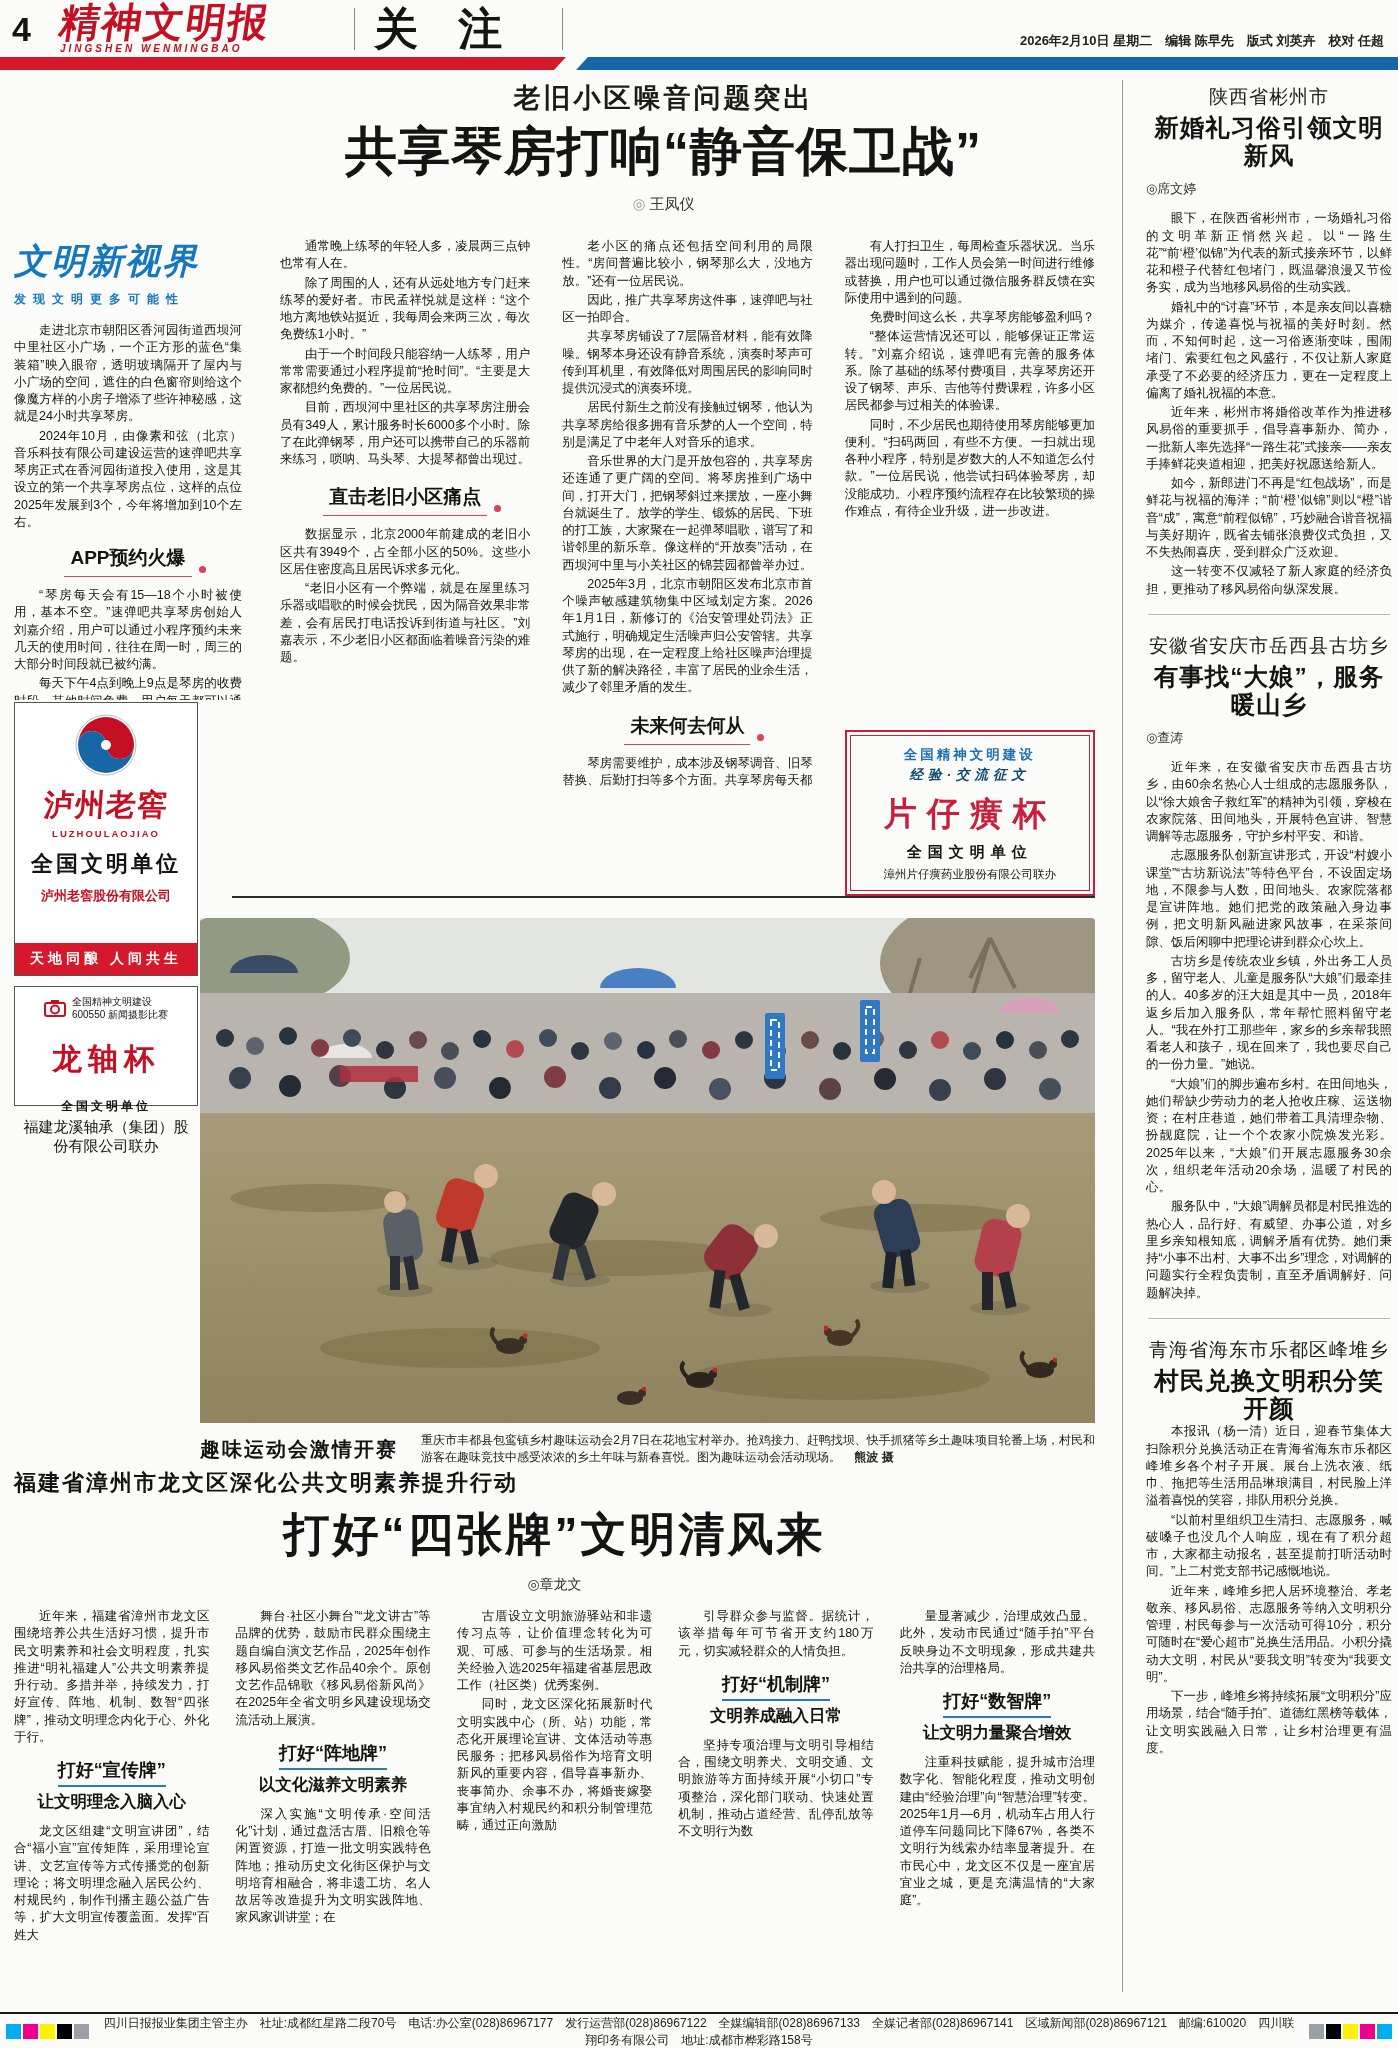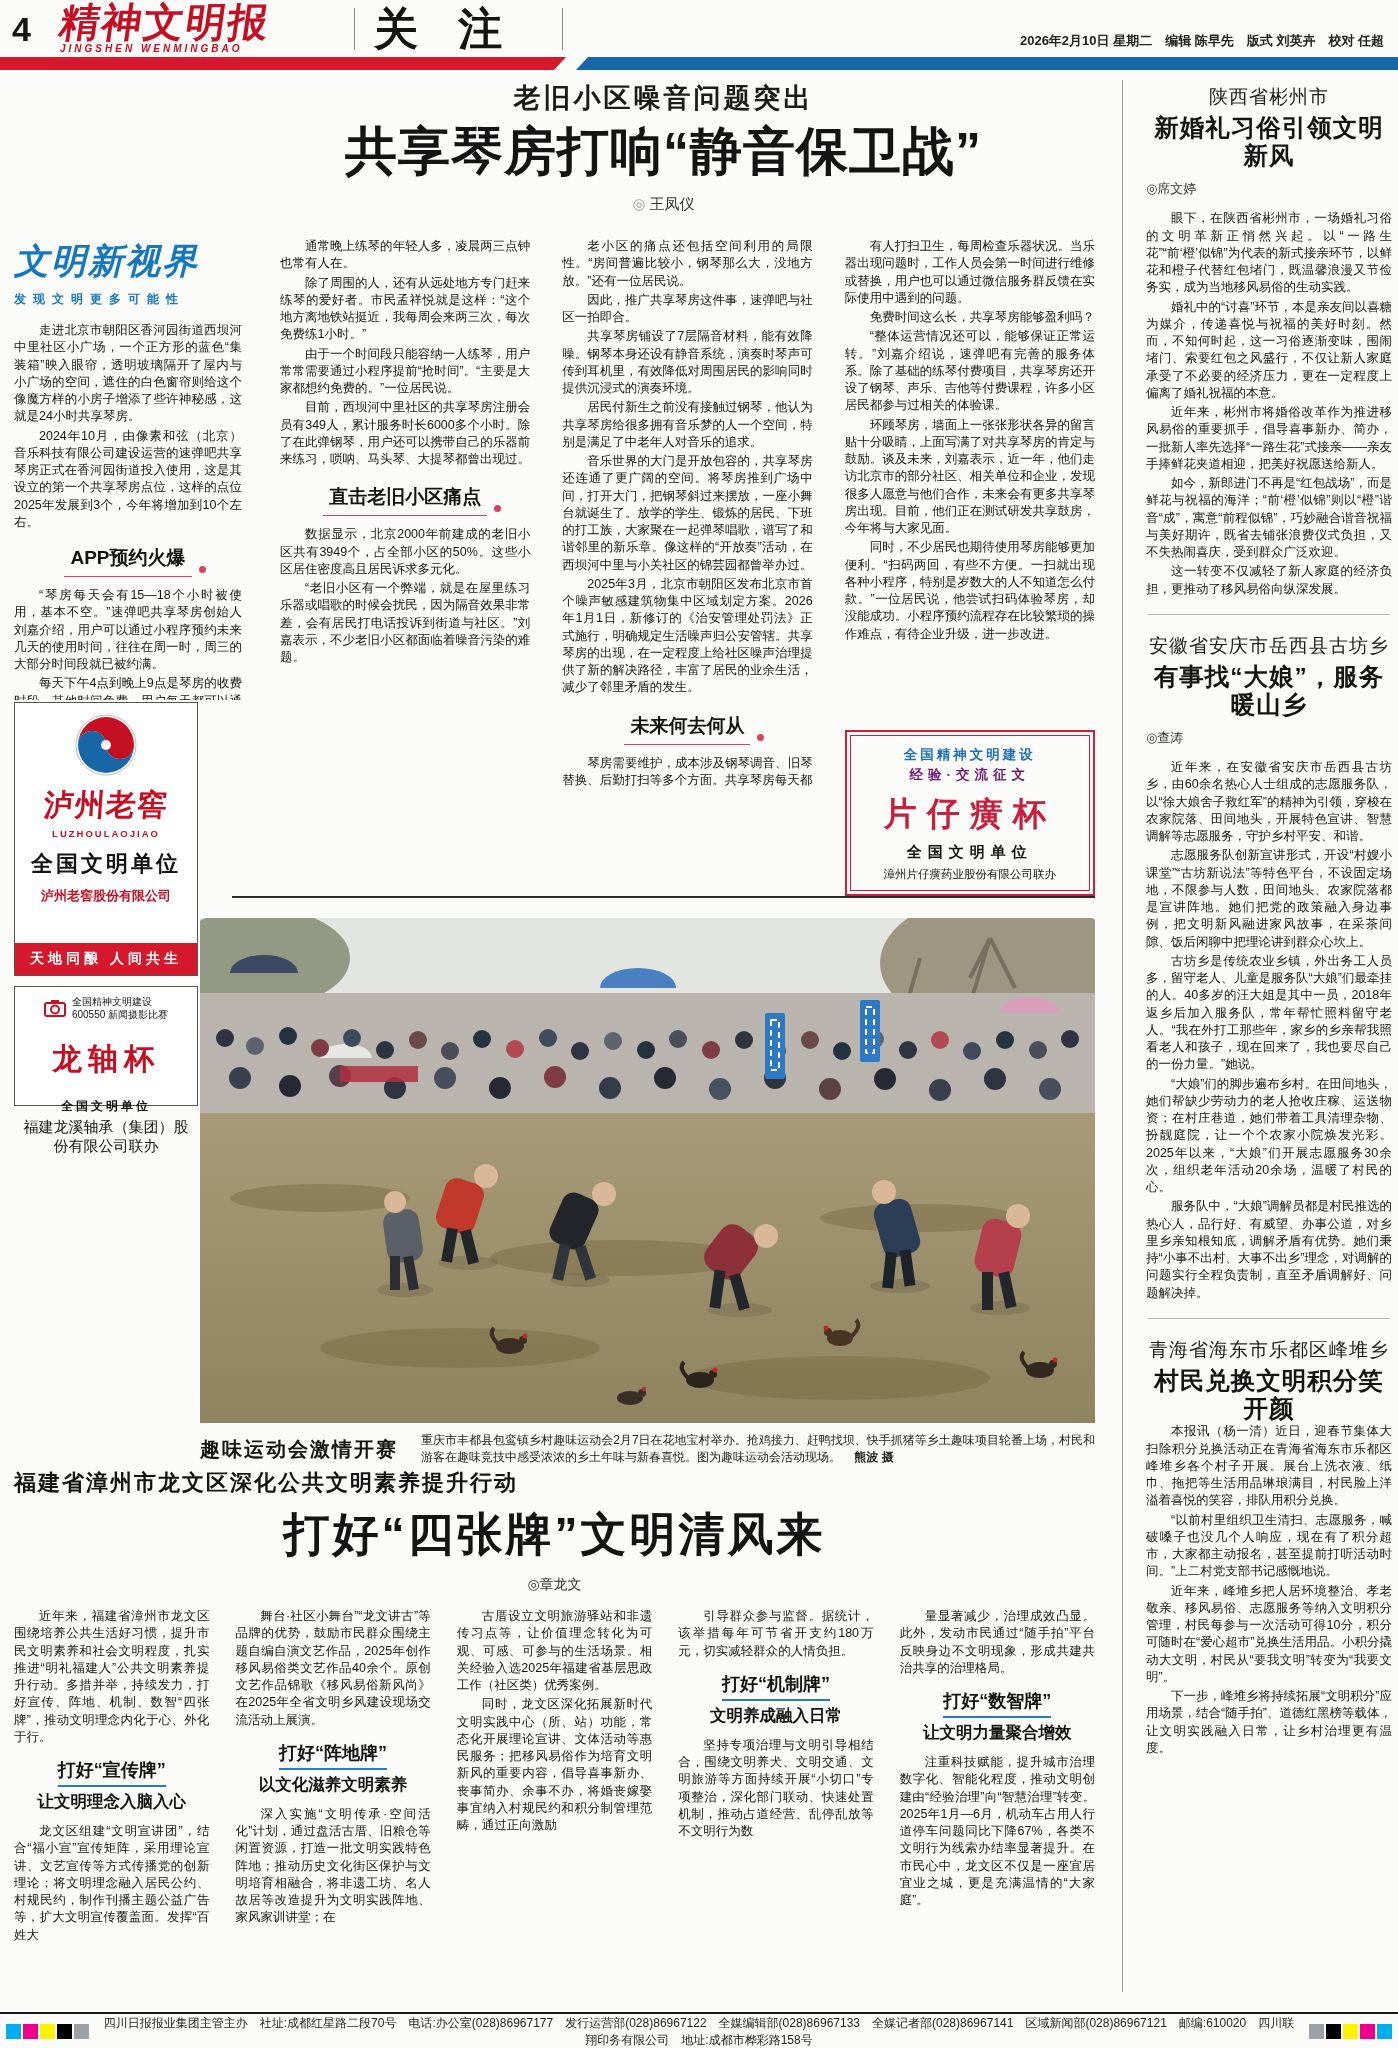--- a/index.html
+++ b/index.html
@@ -31,21 +31,21 @@
   .sub-red span{position:relative;display:inline-block;padding:0 6px 5px 6px;border-bottom:1px solid #d9415c;}
   .sub-red span::after{content:"";position:absolute;right:-14px;bottom:3px;width:7px;height:7px;border-radius:50%;background:#d9415c;}
   .feature{position:absolute;left:14px;top:238px;width:228px;height:462px;overflow:hidden;}
   .feature .brand{font-size:35px;font-weight:900;font-style:italic;color:#1577be;letter-spacing:2px;}
   .feature .brand-sub{font-size:12px;font-weight:700;color:#1577be;letter-spacing:7px;margin:6px 0 14px 0;}
   .lead-cols{position:absolute;left:280px;top:238px;width:815px;height:658px;display:flex;gap:32px;}
   .lead-col{flex:1;overflow:hidden;display:flex;flex-direction:column;}
   .pzh-box{margin-top:auto;border:2px solid #c8203c;padding:3px;}
   .pzh-in{border:1px solid #c8203c;text-align:center;padding:10px 6px 8px 6px;}
   .pzh-l1{font-size:13.5px;color:#1f6fb5;letter-spacing:3px;font-weight:600;}
-  .pzh-l2{font-size:13.5px;color:#701a75;letter-spacing:5px;font-weight:600;margin-top:2px;}
+  .pzh-l2{font-size:13.5px;color:#0c4a6e;letter-spacing:5px;font-weight:600;margin-top:2px;font-style:italic;}
   .pzh-title{font-size:33px;font-weight:900;color:#c8203c;letter-spacing:10px;margin:8px 0 6px 0;}
   .pzh-honor{font-size:15px;font-weight:800;letter-spacing:6px;}
   .pzh-co{font-size:11.5px;margin-top:5px;}
   .rule-lead{position:absolute;left:232px;top:896px;width:863px;height:2px;background:#2a2a2a;}
   
   .ad{position:absolute;left:14px;width:184px;border:1px solid #555;background:#fff;box-sizing:border-box;text-align:center;}
   .ad-lz{top:702px;height:274px;padding-top:10px;}
   .ad-lz .brand{font-size:30px;font-weight:900;color:#c41022;transform:skewX(-4deg);letter-spacing:1px;margin-top:4px;}
   .ad-lz .latin{font-size:9.5px;font-weight:700;color:#c41022;letter-spacing:2px;margin-top:2px;}
   .ad-lz .honor{font-size:22px;font-weight:900;letter-spacing:3px;margin-top:10px;}
@@ -150,21 +150,20 @@
         <p class="para">音乐世界的大门是开放包容的，共享琴房还连通了更广阔的空间。将琴房推到广场中间，打开大门，把钢琴斜过来摆放，一座小舞台就诞生了。放学的学生、锻炼的居民、下班的打工族，大家聚在一起弹琴唱歌，谱写了和谐邻里的新乐章。像这样的“开放奏”活动，在西坝河中里与小关社区的锦芸园都曾举办过。</p>
         <p class="para">2025年3月，北京市朝阳区发布北京市首个噪声敏感建筑物集中区域划定方案。2026年1月1日，新修订的《治安管理处罚法》正式施行，明确规定生活噪声归公安管辖。共享琴房的出现，在一定程度上给社区噪声治理提供了新的解决路径，丰富了居民的业余生活，减少了邻里矛盾的发生。</p>
         <div class="sub-red"><span>未来何去何从</span></div>
         <p class="para">琴房需要维护，成本涉及钢琴调音、旧琴替换、后勤打扫等多个方面。共享琴房每天都</p>
       </div>
     <div class="lead-col">
       <div>
           <p class="para">有人打扫卫生，每周检查乐器状况。当乐器出现问题时，工作人员会第一时间进行维修或替换，用户也可以通过微信服务群反馈在实际使用中遇到的问题。</p>
           <p class="para">免费时间这么长，共享琴房能够盈利吗？</p>
           <p class="para">“整体运营情况还可以，能够保证正常运转。”刘嘉介绍说，速弹吧有完善的服务体系。除了基础的练琴付费项目，共享琴房还开设了钢琴、声乐、吉他等付费课程，许多小区居民都参与过相关的体验课。</p>
-          <p class="para">环顾琴房，墙面上一张张形状各异的留言贴十分吸睛，上面写满了对共享琴房的肯定与鼓励。谈及未来，刘嘉表示，近一年，他们走访北京市的部分社区、相关单位和企业，发现很多人愿意与他们合作，未来会有更多共享琴房出现。目前，他们正在测试研发共享鼓房，今年将与大家见面。</p>
           <p class="para">同时，不少居民也期待使用琴房能够更加便利。“扫码两回，有些不方便。一扫就出现各种小程序，特别是岁数大的人不知道怎么付款。”一位居民说，他尝试扫码体验琴房，却没能成功。小程序预约流程存在比较繁琐的操作难点，有待企业升级，进一步改进。</p>
         </div>
       <div class="pzh-box">
         <div class="pzh-in">
           <div class="pzh-l1">全国精神文明建设</div>
           <div class="pzh-l2">经验·交流征文</div>
           <div class="pzh-title">片仔癀杯</div>
           <div class="pzh-honor">全国文明单位</div>
           <div class="pzh-co">漳州片仔癀药业股份有限公司联办</div>
         </div>

